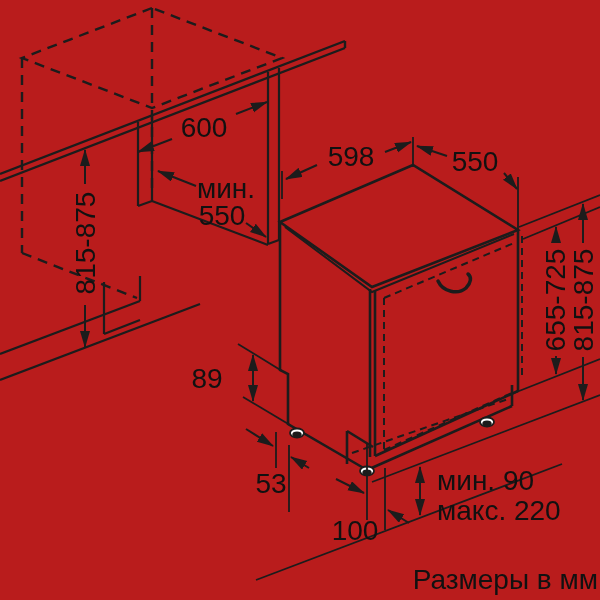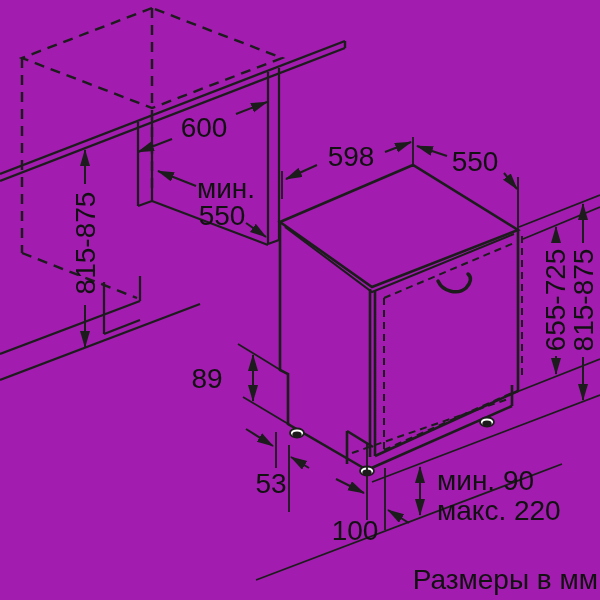--- a/index.html
+++ b/index.html
@@ -1,16 +1,16 @@
 <!DOCTYPE html>
 <html><head>
 <meta charset="utf-8">
 <style>
   html,body{margin:0;padding:0;background:#ffffff;}
-  #stage{width:600px;height:600px;position:relative;background:#a21caf;overflow:hidden;}
+  #stage{width:600px;height:600px;position:relative;background:#b91c1c;overflow:hidden;}
   svg{display:block;}
   text{font-family:"Liberation Sans", sans-serif;fill:#111;}
   .dim{font-size:28px;}
   .cap{font-size:28px;}
 </style>
 </head>
 <body>
 
 <div id="stage">
 <svg width="600" height="600" viewBox="0 0 600 600">

